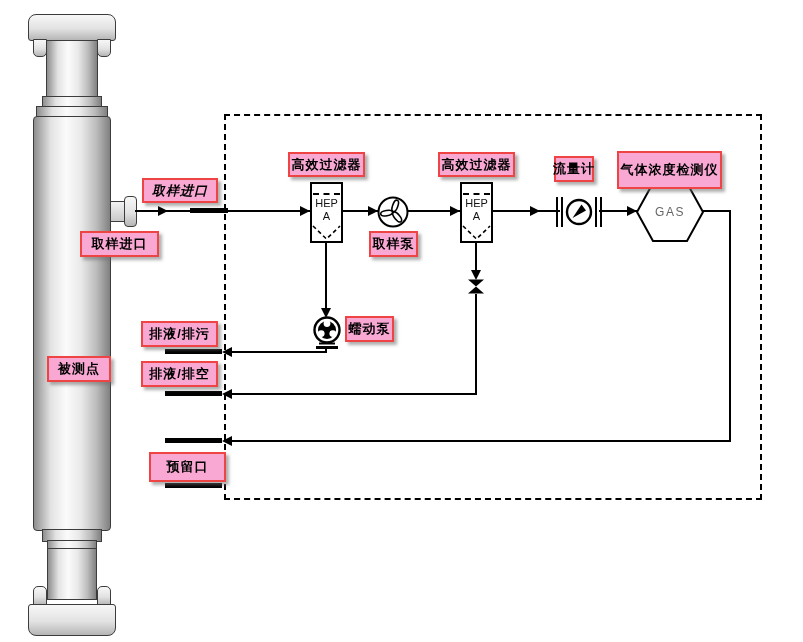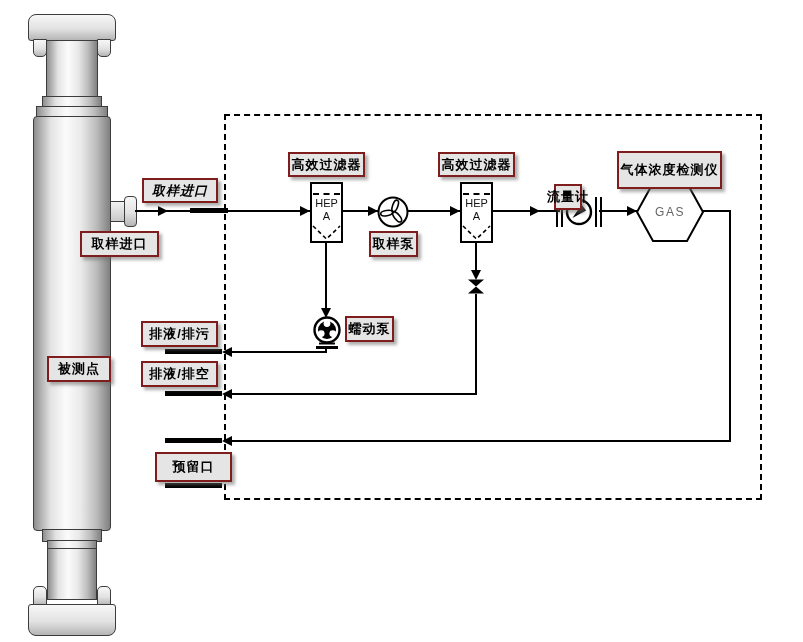--- a/index.html
+++ b/index.html
@@ -5,21 +5,21 @@
   html,body{margin:0;padding:0;background:#fff;}
   #canvas{position:relative;width:803px;height:642px;background:#fff;overflow:hidden;
           font-family:"Liberation Sans","DejaVu Sans",sans-serif;}
 
   
   .metal{position:absolute;box-sizing:border-box;border:1px solid #3c3c3c;
          background:linear-gradient(90deg,#8e8e8e 0%,#e3e3e3 22%,#fbfbfb 42%,#e9e9e9 62%,#bcbcbc 82%,#808080 100%);}
   .metal-v{background:linear-gradient(180deg,#f7f7f7 0%,#e2e2e2 55%,#b5b5b5 100%);}
 
   
-  .lbl{position:absolute;box-sizing:border-box;background:#e5e5e5;border:2px solid #7f1d1d;
+  .lbl{position:absolute;box-sizing:border-box;background:#f9a8d4;border:2px solid #ef4444;
        box-shadow:3px 3px 3px rgba(110,110,110,.55);
        display:flex;align-items:center;justify-content:center;
        font-weight:bold;font-size:13px;letter-spacing:1px;color:#000;white-space:nowrap;}
 
   
   .seg-h{position:absolute;height:2px;background:#000;}
   .seg-v{position:absolute;width:2px;background:#000;}
   .thick{position:absolute;height:5px;background:#000;}
   .arr-r{position:absolute;width:0;height:0;border-top:5px solid transparent;
          border-bottom:5px solid transparent;border-left:10px solid #000;}
@@ -162,19 +162,19 @@
     <text x="34" y="34" text-anchor="middle" font-size="12" letter-spacing="1.5" fill="#666">GAS</text>
   </svg>
 
   <div class="lbl" style="left:142px;top:178px;width:76px;height:25px;font-style:italic;">取样进口</div>
   <div class="lbl" style="left:80px;top:231px;width:79px;height:26px;">取样进口</div>
   <div class="lbl" style="left:47px;top:356px;width:64px;height:26px;">被测点</div>
   <div class="lbl" style="left:288px;top:152px;width:77px;height:25px;">高效过滤器</div>
   <div class="lbl" style="left:438px;top:152px;width:77px;height:25px;">高效过滤器</div>
   <div class="lbl" style="left:369px;top:231px;width:49px;height:26px;text-align:right;">取样泵</div>
   <div class="lbl" style="left:345px;top:316px;width:49px;height:26px;">蠕动泵</div>
-  <div class="lbl" style="left:554px;top:184px;width:28px;height:26px;">流量计</div>
+  <div class="lbl" style="left:554px;top:156px;width:40px;height:26px;">流量计</div>
   <div class="lbl" style="left:617px;top:151px;width:105px;height:38px;">气体浓度检测仪</div>
   <div class="lbl" style="left:141px;top:321px;width:77px;height:26px;">排液/排污</div>
   <div class="lbl" style="left:141px;top:361px;width:77px;height:26px;">排液/排空</div>
-  <div class="lbl" style="left:155px;top:452px;width:77px;height:30px;">预留口</div>
+  <div class="lbl" style="left:149px;top:452px;width:77px;height:30px;">预留口</div>
 
 </div>
 
 </body></html>

